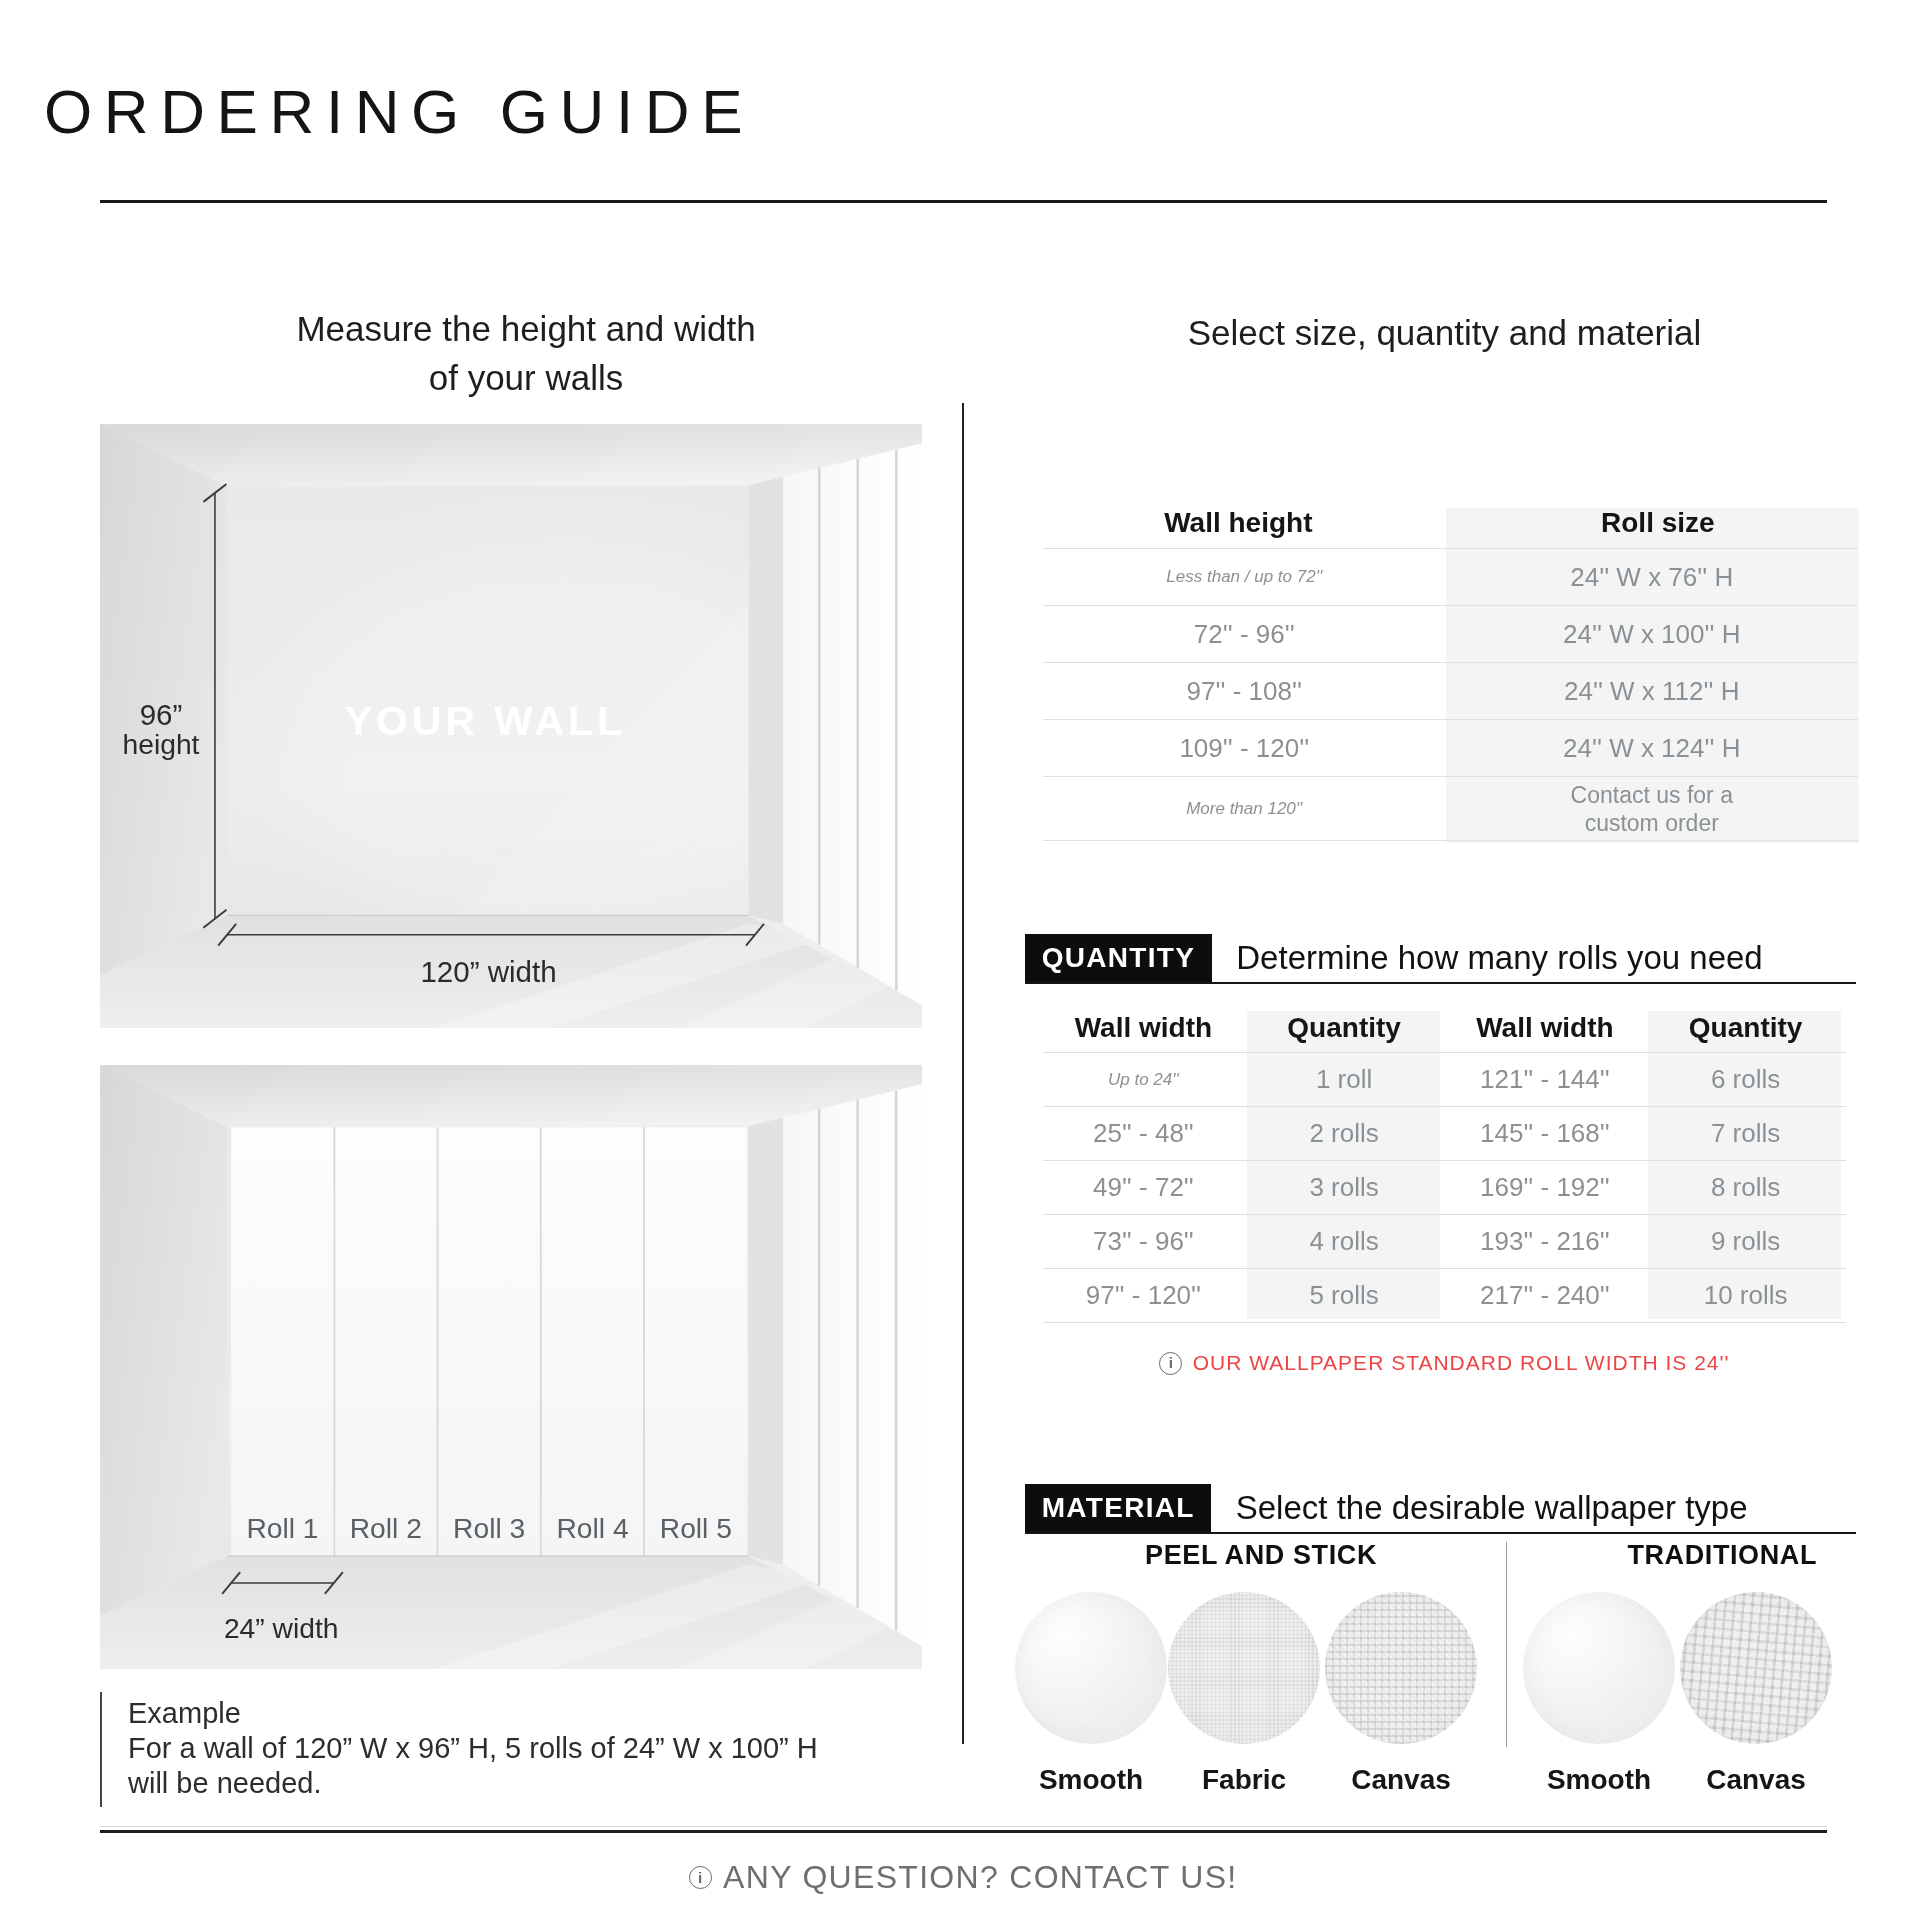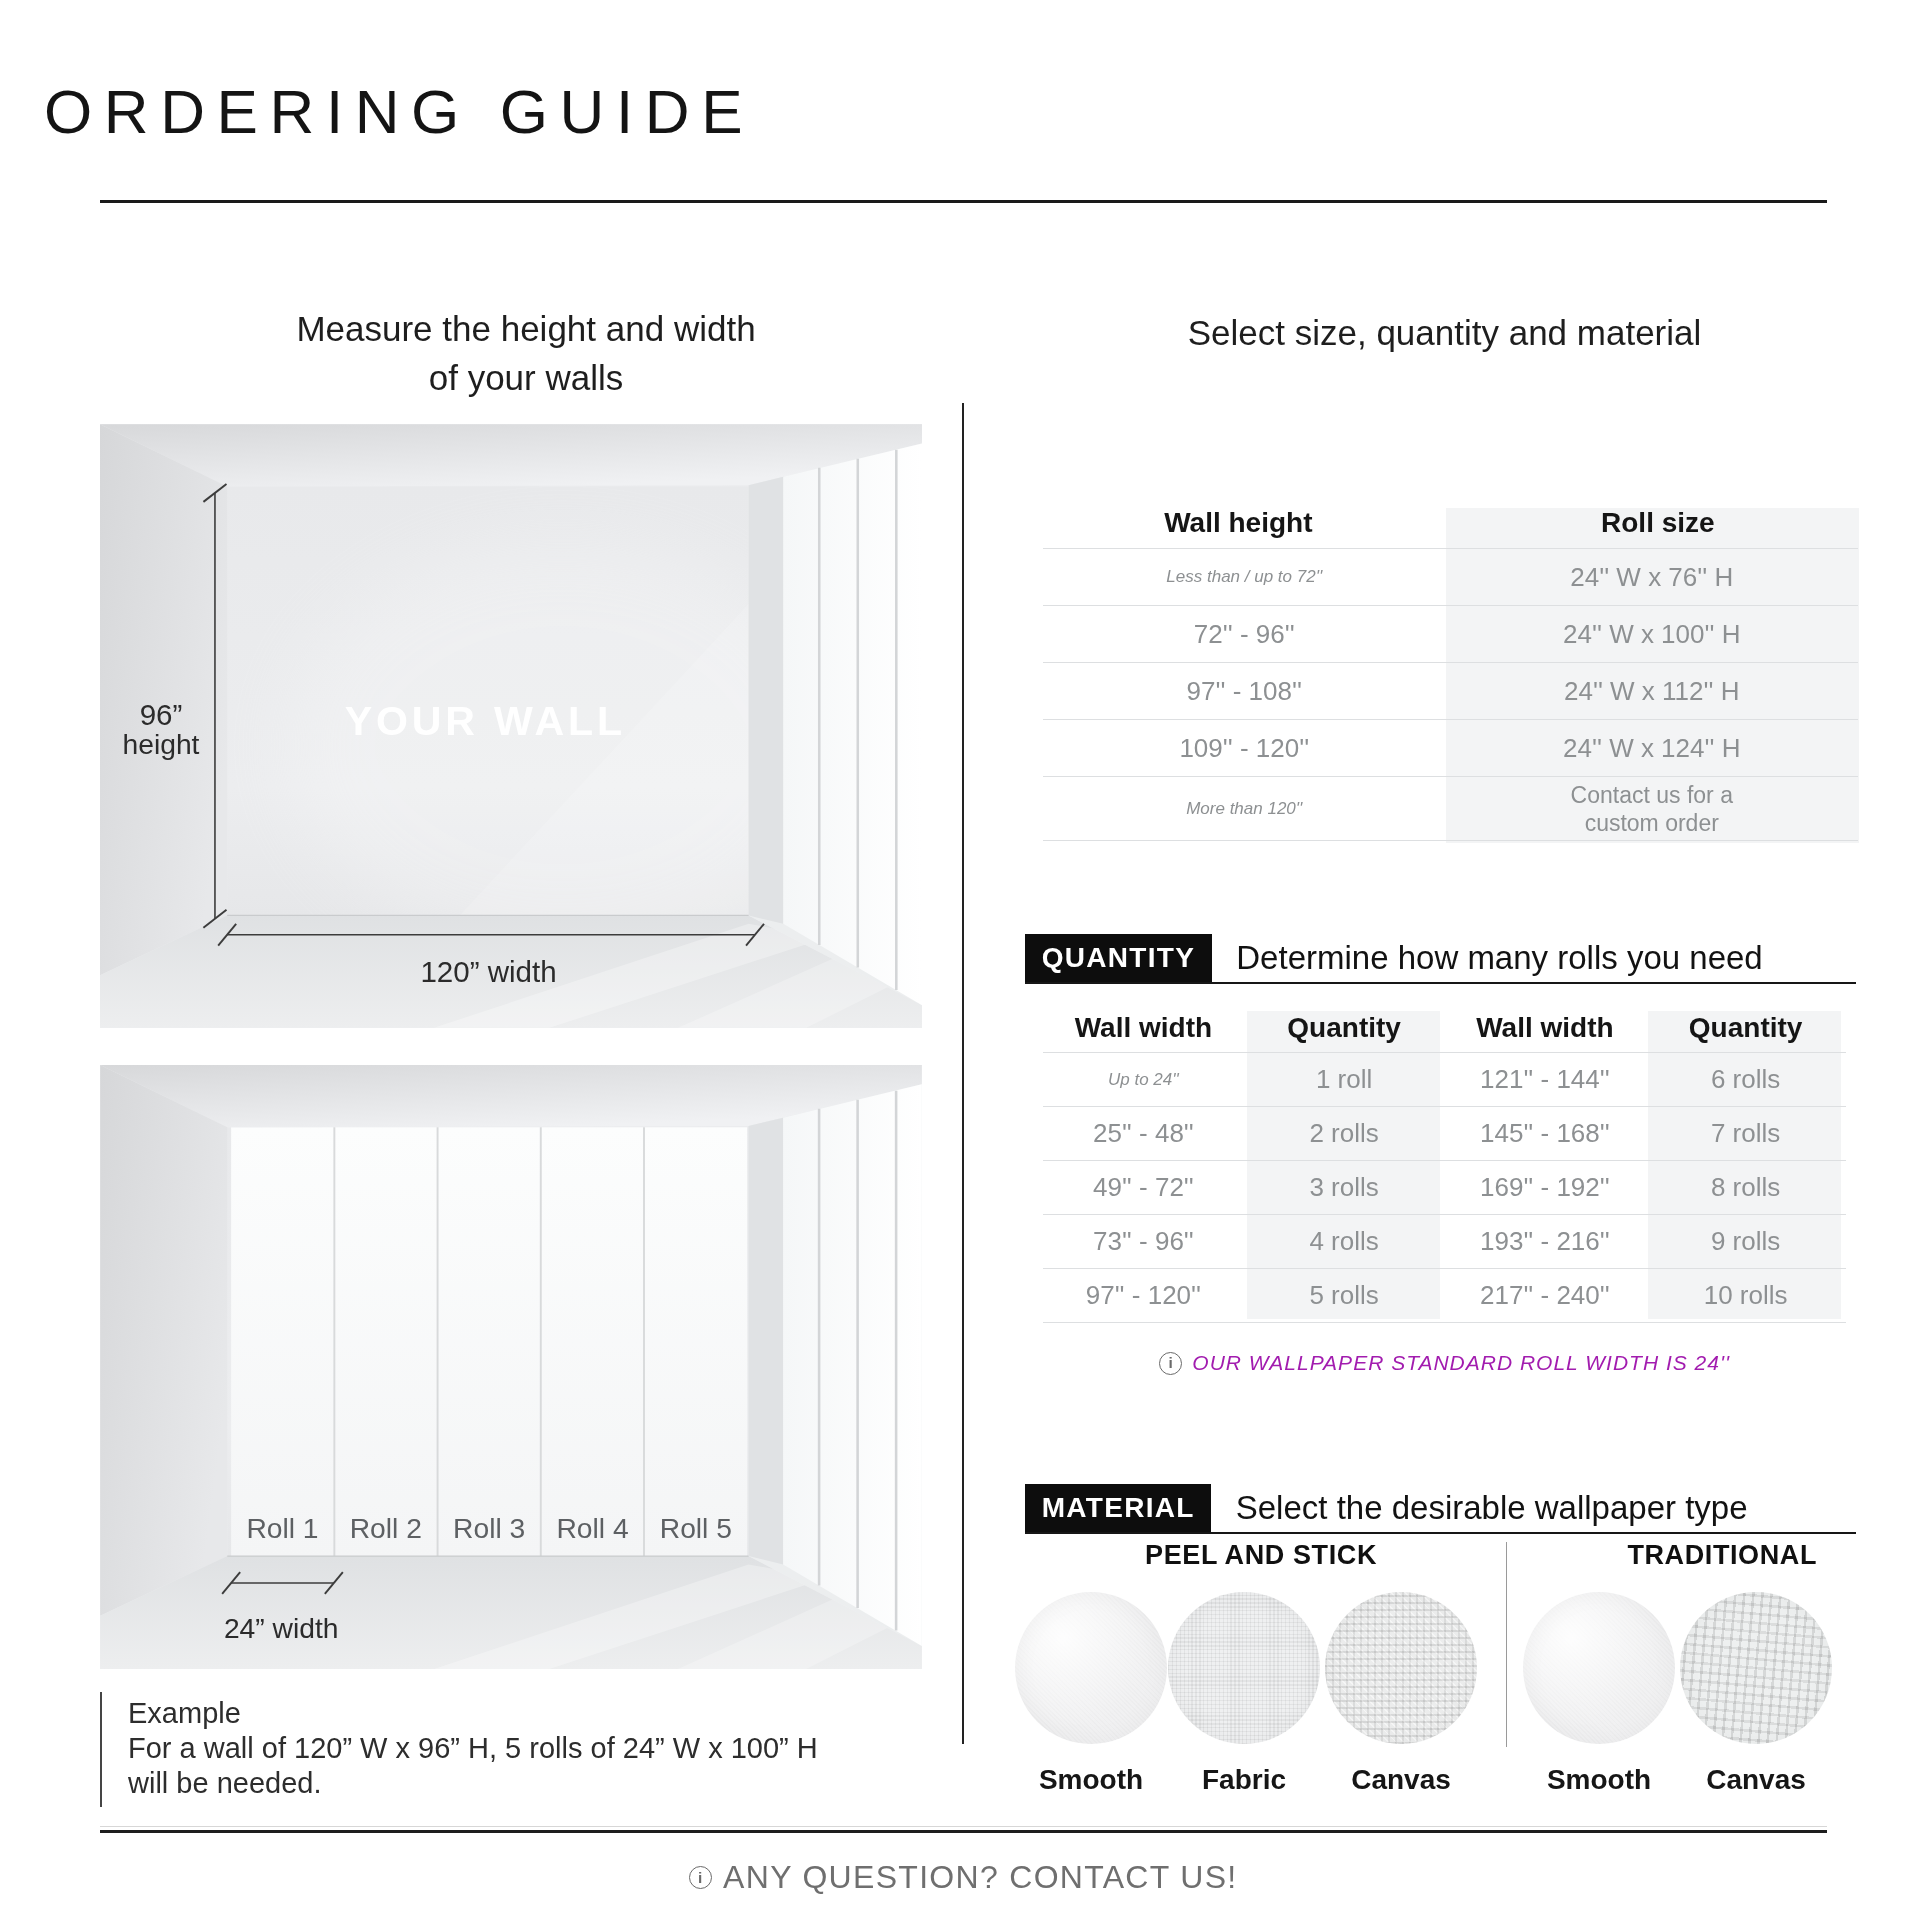--- a/index.html
+++ b/index.html
@@ -44,21 +44,21 @@
   .size-table .t-row.last{height:63px;}
   .size-table .c1{width:403px;}
   .size-table .c2{width:413px;}
 
   .qty-table{left:1043px;top:1003px;width:803px;}
   .qty-table .t-row{height:53px;}
   .qty-table .t-row.hrow{height:49px;}
   .qty-table .t-cell{flex:1;}
 
   .note-row{left:1043px;top:1351px;width:803px;display:flex;align-items:center;justify-content:center;gap:10.3px;}
-  .note-text{font-size:21px;letter-spacing:1px;color:#a21caf;font-style:italic;}
+  .note-text{font-size:21px;letter-spacing:1px;color:#ef4444;}
   .info-i{box-sizing:border-box;width:23px;height:23px;border:1.9px solid #6a6a6a;border-radius:50%;
           display:flex;align-items:center;justify-content:center;color:#6a6a6a;
           font-size:15.4px;font-weight:600;flex:0 0 auto;}
   .info-i::before{content:"i";}
 
   
   .mat-head{top:1484px;}
   .group-name{font-size:27px;font-weight:600;letter-spacing:0.6px;color:#101010;text-align:right;white-space:nowrap;}
   .group-sep{left:1506px;top:1542px;width:1.3px;height:205px;background:#9a9a9a;}
   .swatch{width:152px;height:152px;border-radius:50%;box-shadow:inset 0 0 26px rgba(0,0,0,.04);}

